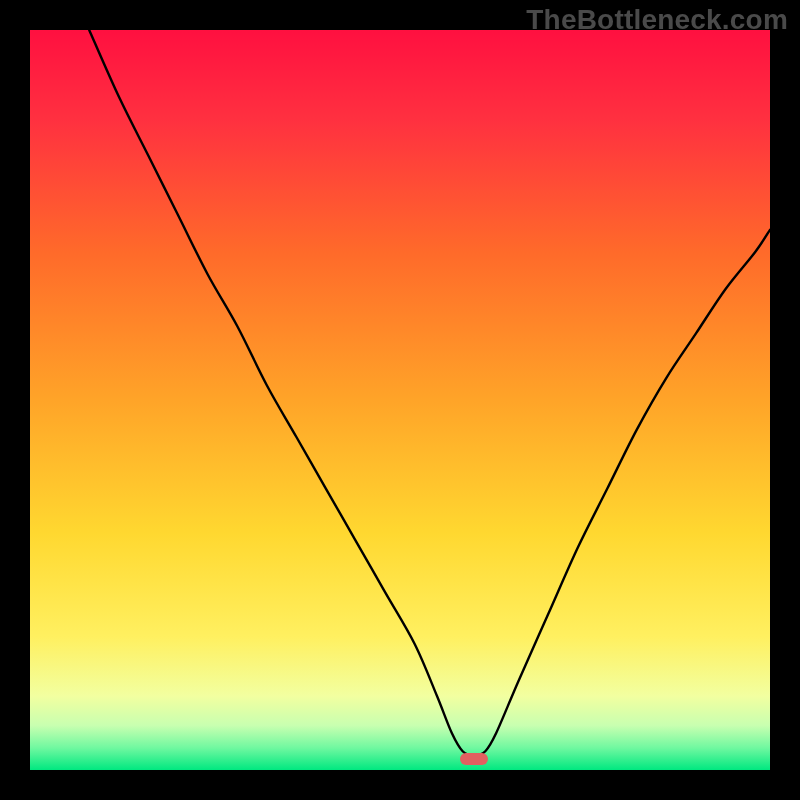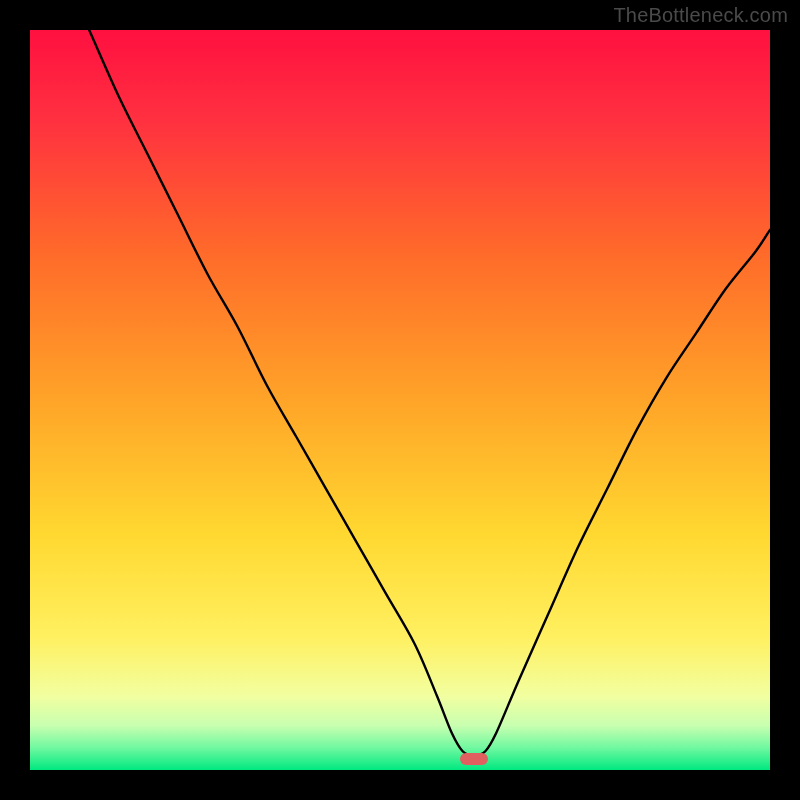--- a/index.html
+++ b/index.html
@@ -15,22 +15,22 @@
     position: relative;
     width: 800px;
     height: 800px;
     background: #000;
   }
   .watermark {
     position: absolute;
     top: 4px;
     right: 12px;
     color: #4a4a4a;
-    font-size: 20px;
-    font-weight: 400;
+    font-size: 28px;
+    font-weight: 700;
     letter-spacing: 0.2px;
     z-index: 5;
   }
   .plot {
     position: absolute;
     left: 30px;
     top: 30px;
     width: 740px;
     height: 740px;
   }

